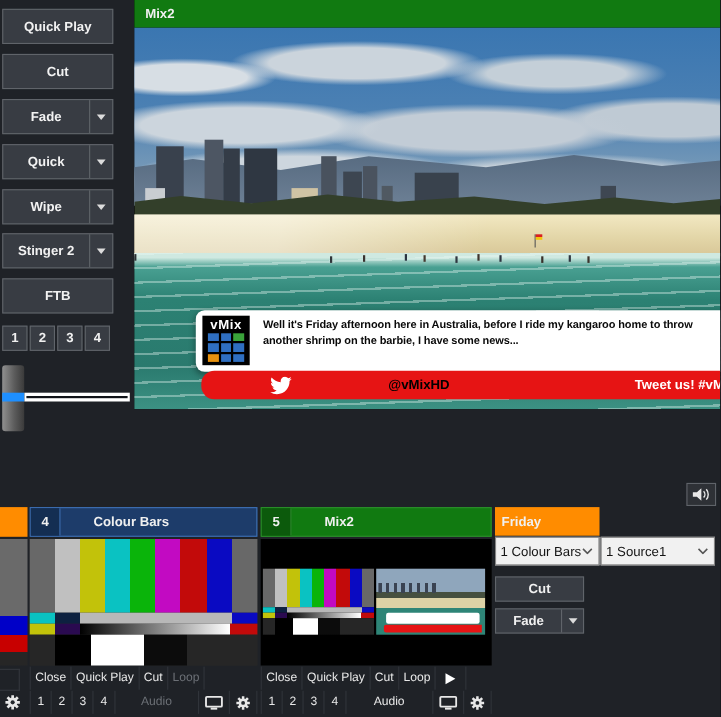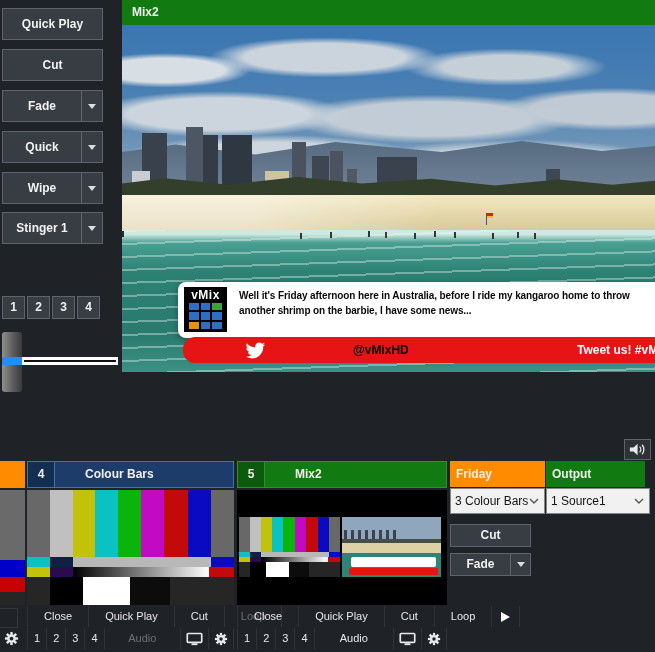--- a/index.html
+++ b/index.html
@@ -92,21 +92,21 @@
   .smpte .r4{flex:28;background:linear-gradient(90deg,#262626 0 11%,#000 0 27%,#fff 0 50%,#0c0c0c 0 69%,#262626 0 100%);}
   
   .mini-beach{position:absolute;left:105px;top:27px;width:99px;height:60px;
     background:linear-gradient(180deg,#8fa6bc 0 36%,#46503f 36% 44%,#ddd2a6 44% 60%,#2e8577 60% 100%);}
   .mb-city{position:absolute;left:2%;top:22%;width:55%;height:15%;
     background:repeating-linear-gradient(90deg,#3a4352 0 3px,rgba(0,0,0,0) 3px 7px);}
   .mb-box{position:absolute;left:9%;right:5%;top:66%;height:17%;background:#fff;border-radius:2px;}
   .mb-bar{position:absolute;left:7%;right:3%;top:85%;height:11%;background:#e61414;border-radius:2px 0 0 2px;}
   
   .crow{position:absolute;height:21px;display:flex;align-items:stretch;font-size:11px;color:#e8e8e8;}
-  .cell{border-right:1px solid #30343a;padding:0 16px;line-height:21px;white-space:nowrap;cursor:pointer;}
+  .cell{border-right:1px solid #30343a;padding:0 4px;line-height:21px;white-space:nowrap;cursor:pointer;}
   .cell:first-child{border-left:1px solid #30343a;}
   .cell.num{padding:0 6px;}
   .cell.dim{color:#6c7076;}
   .cell.icon{display:flex;align-items:center;padding:0 5px;}
   .cell.grow{flex:1;text-align:center;border-right:1px solid #30343a;}
   .play-tri{width:0;height:0;border-left:9px solid #fff;border-top:5px solid transparent;border-bottom:5px solid transparent;margin:5px 4px;}
   
   .hdr{position:absolute;top:461px;height:26px;font-size:12px;font-weight:bold;line-height:26px;
        padding-left:6px;box-sizing:border-box;}
   .dd{position:absolute;top:488px;height:26px;background:#f1f1f1;border:1px solid #858585;
@@ -145,24 +145,27 @@
         <span class="caret"></span>
       </span>
   </div>
   <div class="tbtn" style="top:172px">
     <span class="tlabel">Wipe</span>
     <span class="arrow">
         <span class="caret"></span>
       </span>
   </div>
   <div class="tbtn" style="top:212px">
-    <span class="tlabel">Stinger 1</span>
+    <span class="tlabel">Stinger 2</span>
     <span class="arrow">
         <span class="caret"></span>
       </span>
+  </div>
+  <div class="tbtn" style="top:253px">
+    <span class="tlabel">FTB</span>
   </div>
 
   <div class="chip" style="left:2px;top:296px">1</div>
   <div class="chip" style="left:27px;top:296px">2</div>
   <div class="chip" style="left:52px;top:296px">3</div>
   <div class="chip" style="left:77px;top:296px">4</div>
 
   <div class="tbar-track">
       <div class="tbar-track-line"></div>
     </div>
@@ -339,24 +342,23 @@
             <line x1="3" y1="3" x2="13" y2="13"></line>
             <line x1="13" y1="3" x2="3" y2="13"></line>
           </g>
         <circle cx="8" cy="8" r="4.6" fill="#e8e8e8"></circle>
           <circle cx="8" cy="8" r="2" fill="#22262b"></circle>
       </svg>
     </span>
   </div>
 
   <div class="hdr" style="left:450px;width:95px;background:#ff8c00">Friday</div>
-  <div class="hdr" style="left:546px;width:99px;background:#117a11">Output</div>
 
   <div class="dd" style="left:450px;width:95px">
-    <span>3 Colour Bars</span>
+    <span>1 Colour Bars</span>
     <svg class="chev" width="10" height="6" viewBox="0 0 10 6">
       <polyline points="1,1 5,5 9,1" fill="none" stroke="#555" stroke-width="1.4"></polyline>
     </svg>
   </div>
   <div class="dd" style="left:546px;width:104px">
     <span>1 Source1</span>
     <svg class="chev" width="10" height="6" viewBox="0 0 10 6">
       <polyline points="1,1 5,5 9,1" fill="none" stroke="#555" stroke-width="1.4"></polyline>
     </svg>
   </div>

